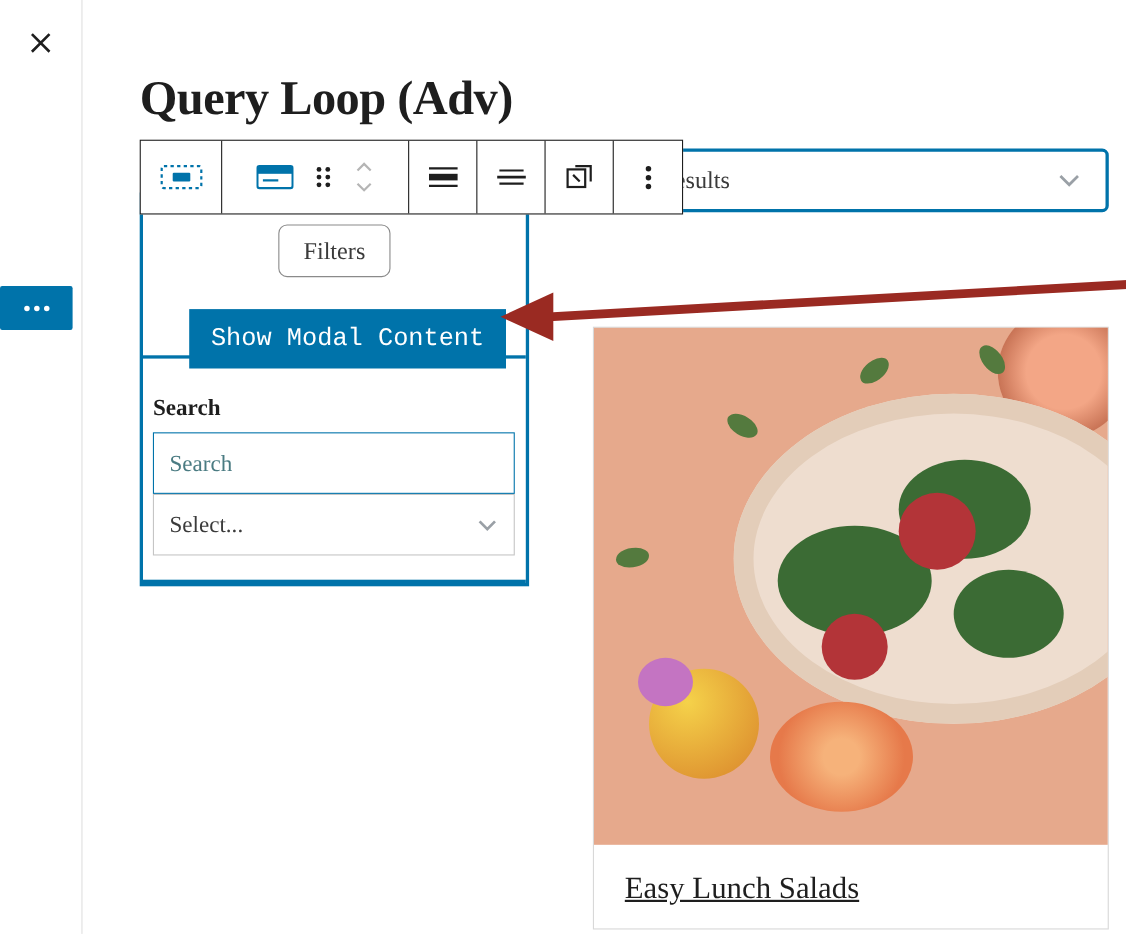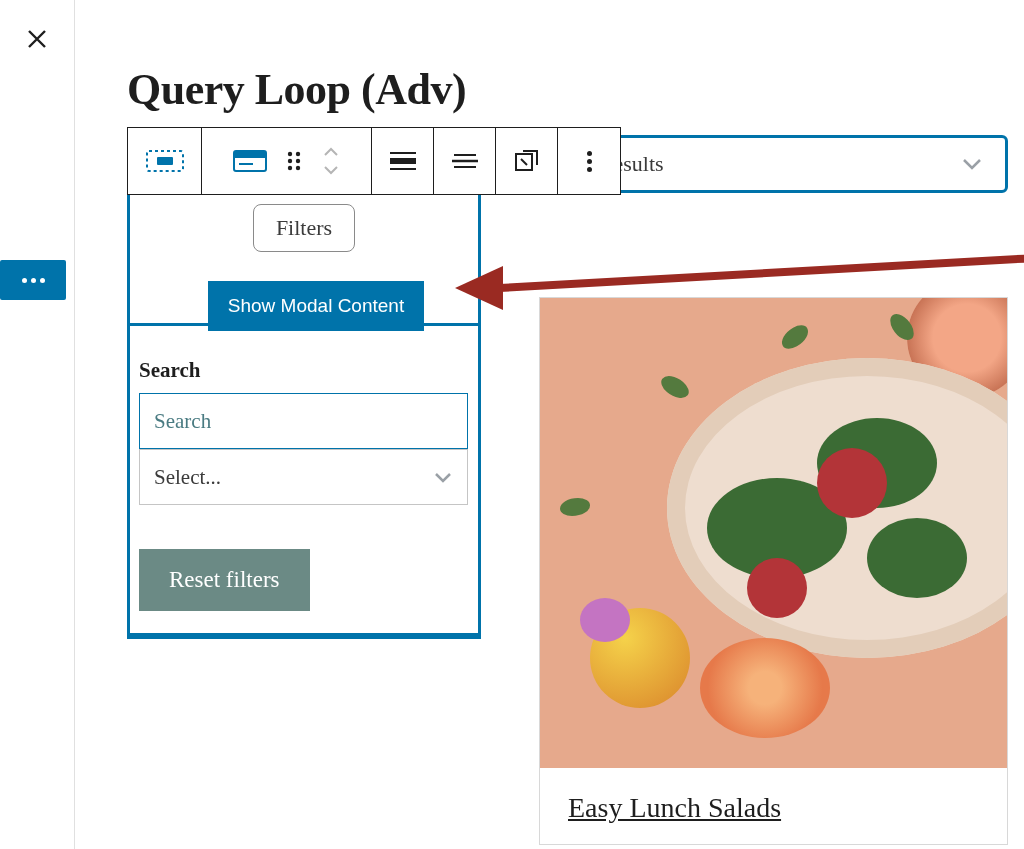--- a/index.html
+++ b/index.html
@@ -75,23 +75,23 @@
     height: 148px; border-bottom: 3px solid #0073aa;
     display:flex; flex-direction:column; align-items:center; justify-content:space-between;
     gap: 29px;
   }
   .filters-chip {
     border: 1px solid #8a8a8a; border-radius: 8px; padding: 10px 22px;
     font-size: 22px; color:#3b3b3b; font-family: Georgia, serif; background:#fff;
     margin-top: 26px;
   }
   .show-modal-btn {
-    background: #0073aa; color:#fff; font-size: 19px;
+    background: #0073aa; color:#fff; font-size: 23px;
     padding: 14px 20px; border:none; cursor:pointer;
-    font-family: Liberation Sans, sans-serif; font-weight:400;margin-left:24px;
+    font-family: Liberation Mono, monospace; font-weight:400;margin-left:24px;
   }
 
   .filter-body { padding: 8px 10px 22px 9px; border-bottom: 3px solid #0073aa; }
   .fld-label { font-family: Georgia, serif; font-size: 21px; font-weight: 700; color:#1e1e1e; margin: 24px 0 10px 0; }
   .fld-input {
     width: 100%; border:1px solid #0073aa; height: 56px; padding: 0 14px;
     font-size: 21px; font-family: Georgia, serif; color:#4a6a6f; background:#fff;
   }
   .fld-input::placeholder { color:#4a7b82; }
   .fld-select {
@@ -258,21 +258,20 @@
 
             <div class="fld-select">
               <span>Select...</span>
               <span class="chev">
                 <svg width="20" height="14" viewBox="0 0 20 14">
                     <path d="M3 4 L10 11 L17 4" fill="none" stroke="#9aa0a6" stroke-width="2.5"></path>
                   </svg>
               </span>
             </div>
 
-            <button class="reset-btn">Reset filters</button>
           </div>
         </div>
       </div>
 
       <div class="right-col">
         <div class="sort-box">
           <span class="lbl">Sort results</span>
           <span class="chev">
             <svg width="22" height="14" viewBox="0 0 22 14">
                 <path d="M3 3 L11 11 L19 3" fill="none" stroke="#9aa0a6" stroke-width="2.5"></path>

